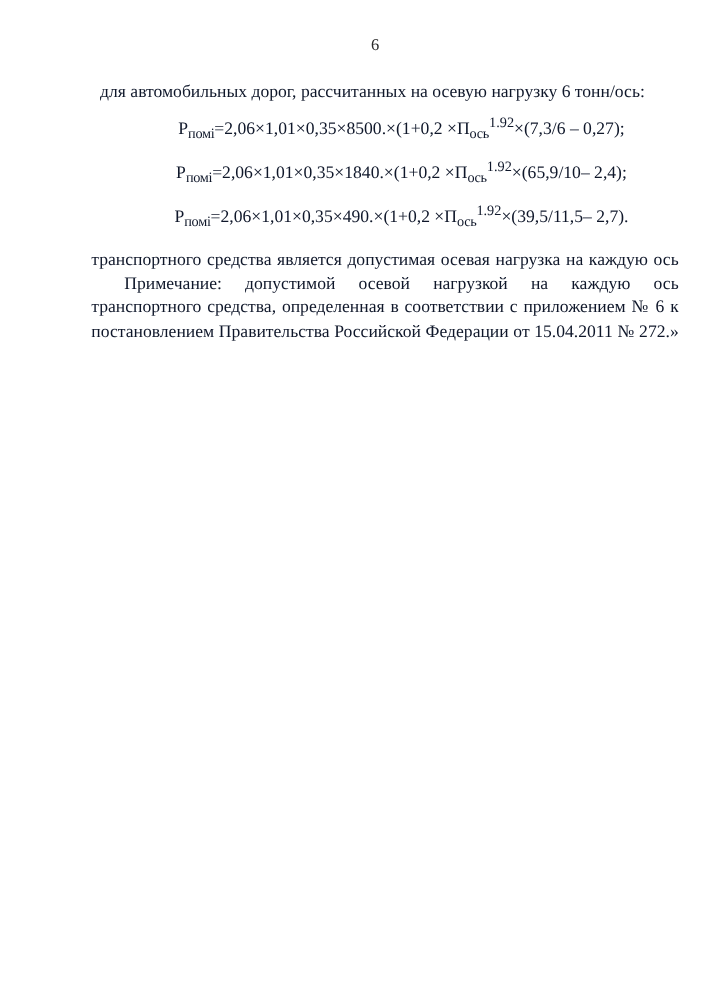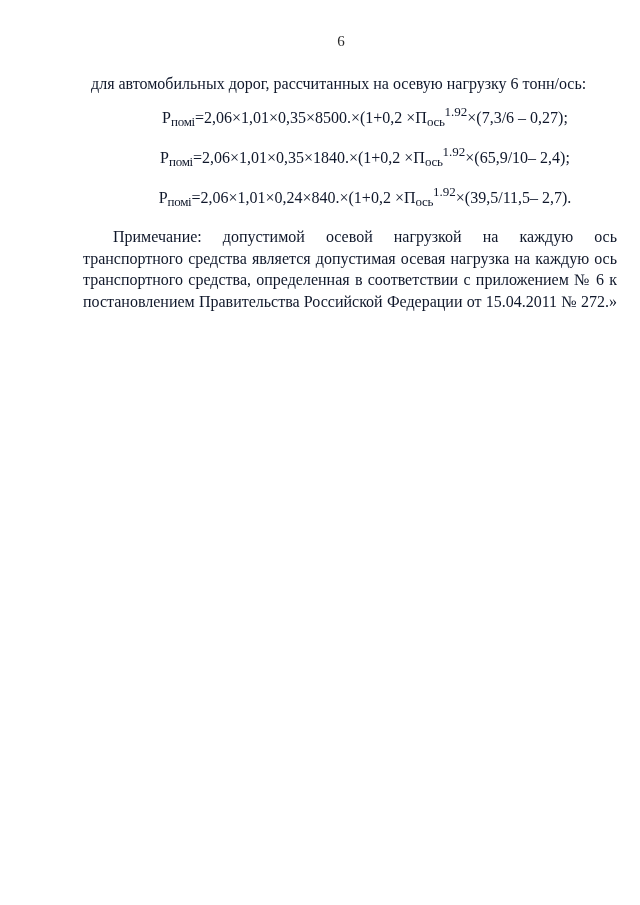--- a/index.html
+++ b/index.html
@@ -76,23 +76,23 @@
 
   <div class="pagenum">6</div>
 
   <div class="content">
 
     <p class="intro">для автомобильных дорог, рассчитанных на осевую нагрузку 6 тонн/ось:</p>
     <div class="formula"><span>Р</span><sub>помi</sub><span>=2,06×1,01×0,35×8500.×(1+0,2 ×П</span><sub>ось</sub><sup>1.92</sup><span>×(7,3/6 – 0,27);</span></div>
 
     <div class="formula"><span>Р</span><sub>помi</sub><span>=2,06×1,01×0,35×1840.×(1+0,2 ×П</span><sub>ось</sub><sup>1.92</sup><span>×(65,9/10– 2,4);</span></div>
 
-    <div class="formula"><span>Р</span><sub>помi</sub><span>=2,06×1,01×0,24×840.×(1+0,2 ×П</span><sub>ось</sub><sup>1.92</sup><span>×(39,5/11,5– 2,7).</span></div>
+    <div class="formula"><span>Р</span><sub>помi</sub><span>=2,06×1,01×0,35×490.×(1+0,2 ×П</span><sub>ось</sub><sup>1.92</sup><span>×(39,5/11,5– 2,7).</span></div>
 
     <div class="note">
+      <div class="note-line">транспортного средства является допустимая осевая нагрузка на каждую ось</div>
       <div class="note-line first">Примечание: допустимой осевой нагрузкой на каждую ось</div>
-      <div class="note-line">транспортного средства является допустимая осевая нагрузка на каждую ось</div>
       <div class="note-line">транспортного средства, определенная в соответствии с приложением № 6 к</div>
       <div class="note-line">постановлением Правительства Российской Федерации от 15.04.2011 № 272.»</div>
     </div>
 
   </div>
 </div>
 
 </body></html>

